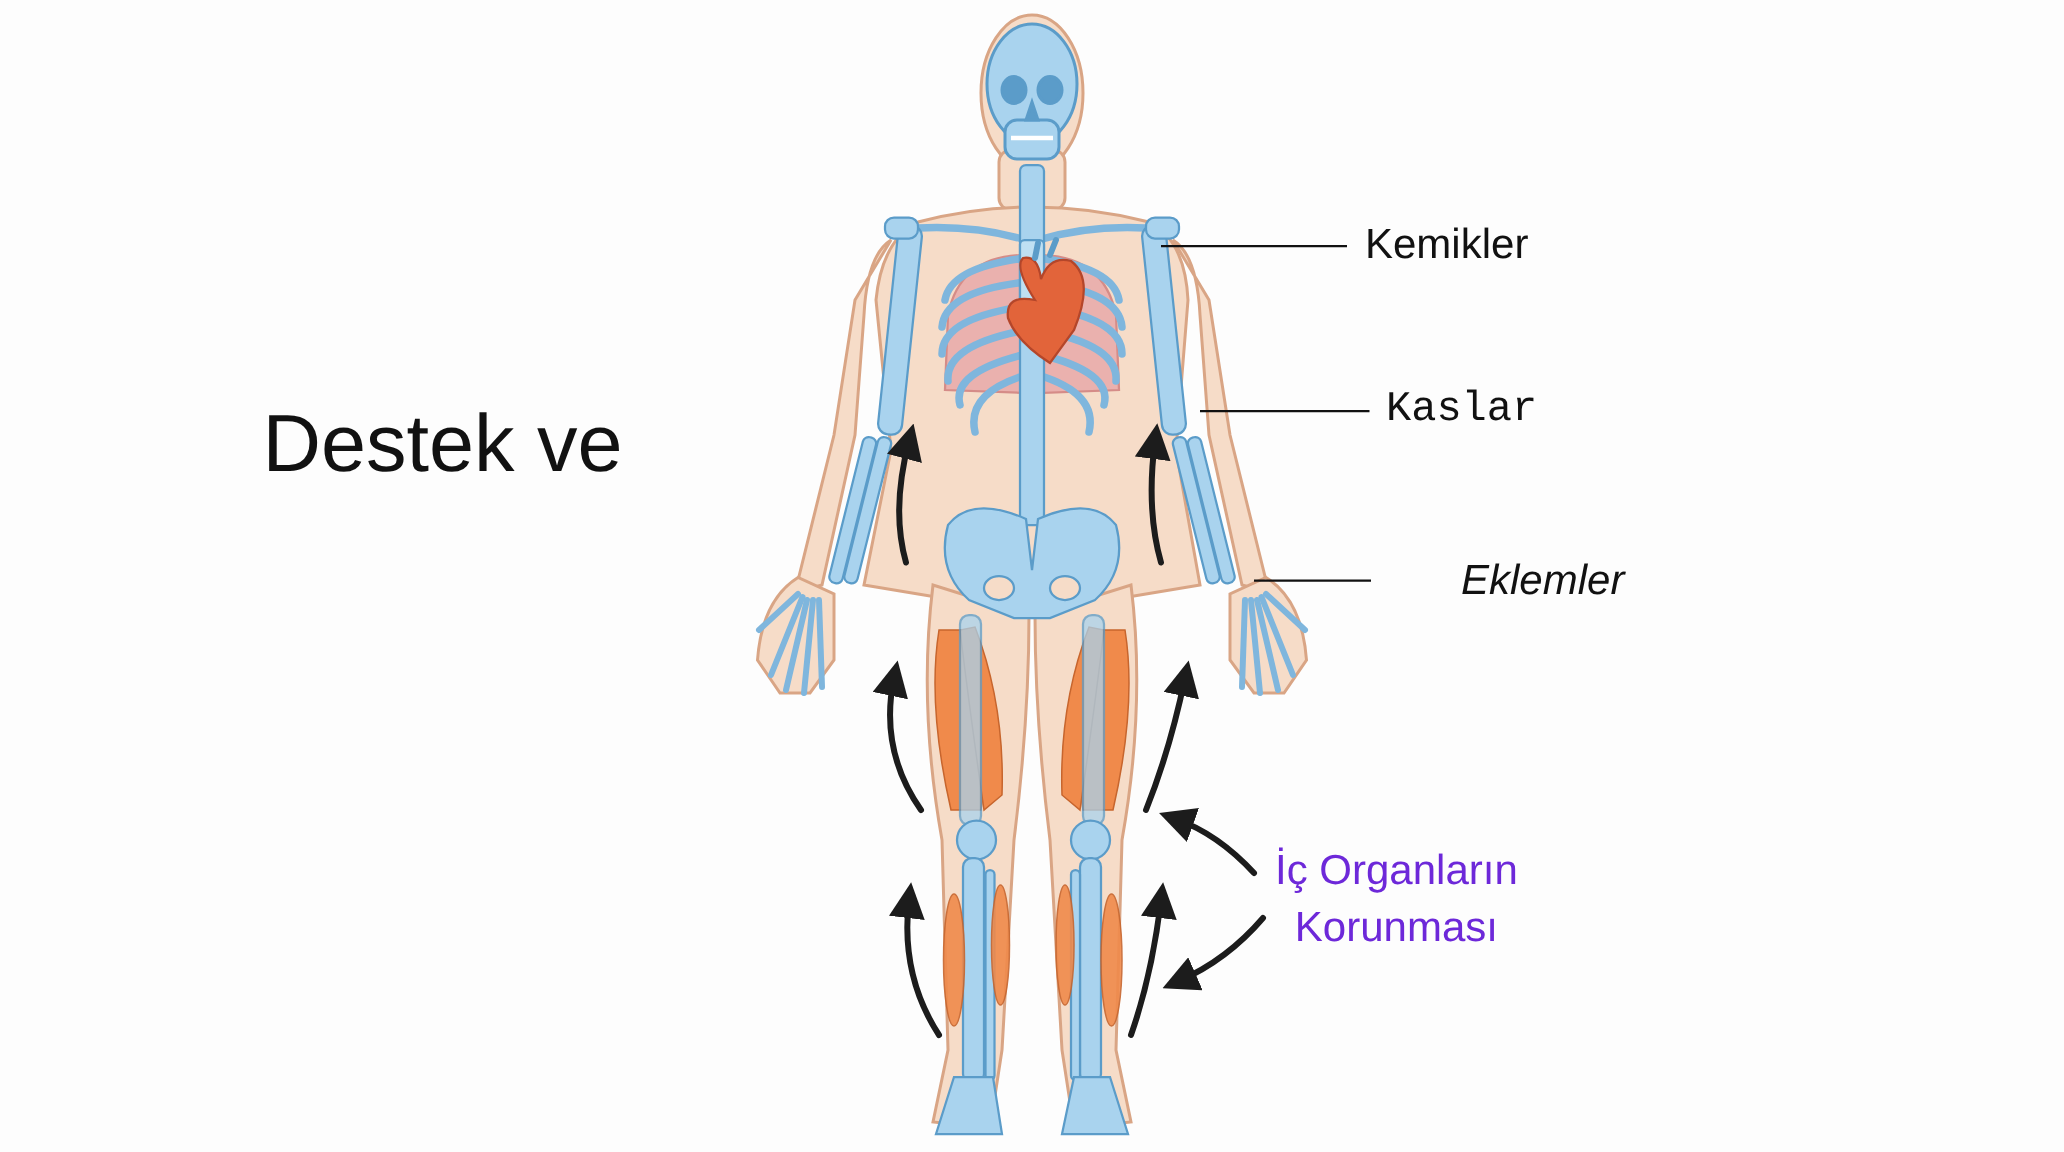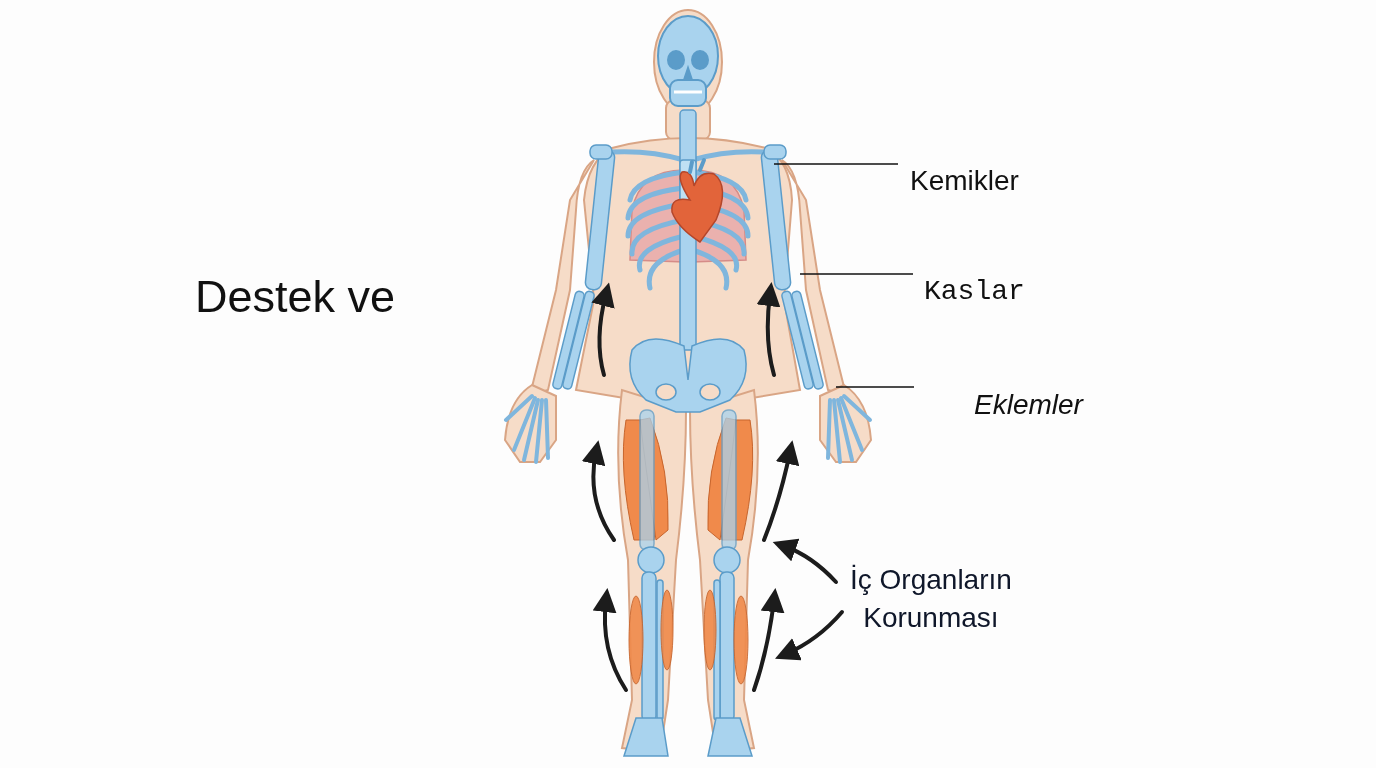--- a/index.html
+++ b/index.html
@@ -4,29 +4,29 @@
 <style>
   html, body { margin: 0; padding: 0; }
   body {
     width: 1376px; height: 768px; overflow: hidden;
     background: #fdfdfd;
     font-family: "Liberation Sans", sans-serif;
     position: relative;
   }
   .title {
     position: absolute; left: 120px; top: 268px; width: 350px;
-    text-align: center; font-size: 45px; line-height: 57px; color: #111;
+    text-align: center; font-size: 54px; line-height: 57px; color: #111;
   }
   .title span { display: block; }
   .label {
-    position: absolute; font-size: 28px; color: #111; white-space: nowrap; margin-top: 18px;
+    position: absolute; font-size: 28px; color: #111; white-space: nowrap;
   }
   .organ-label {
     position: absolute; left: 850px; top: 561px; font-size: 28px;
-    line-height: 38px; color: #0f172a; text-align: center;
+    line-height: 38px; color: #6d28d9; text-align: center;
   }
   .organ-label span { display: block; }
   svg.figure { position: absolute; left: 0; top: 0; }
 </style>
 </head>
 <body>
 
 <div class="title">
   <span>Destek ve</span>
 </div>

